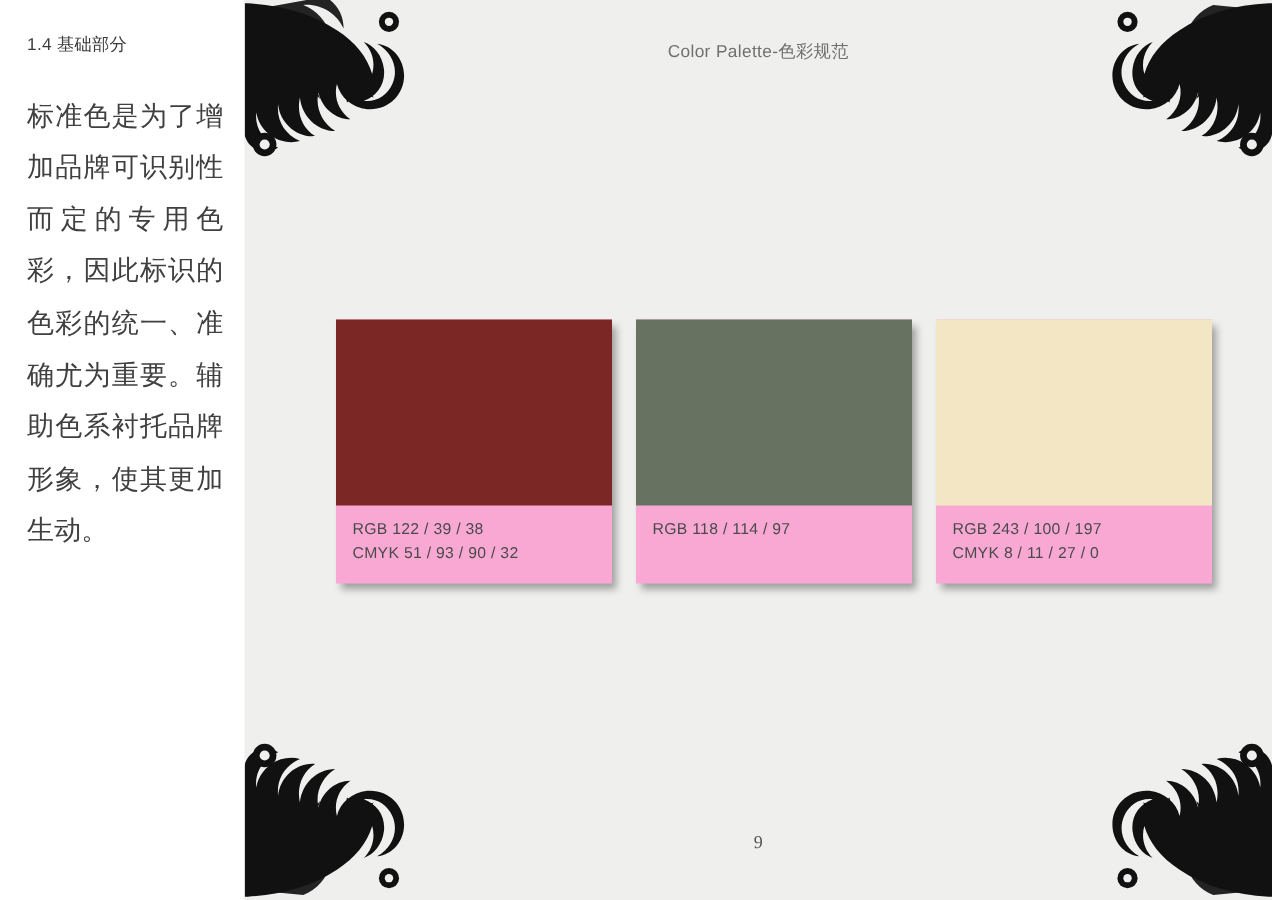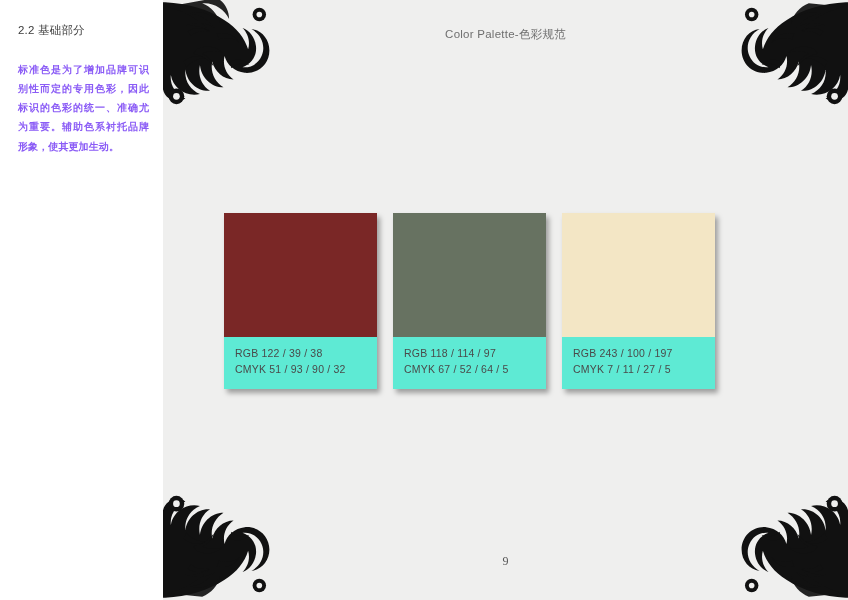--- a/index.html
+++ b/index.html
@@ -27,28 +27,27 @@
   }
   #sidebar-heading {
     font-size: 11.5px;
     color: #3b3b3b;
     letter-spacing: 0.2px;
     margin: 0 0 22px 0;
     font-weight: 400;
     line-height: 1.2;
   }
   #sidebar-body {
-    font-size: 10px;
-    color: #8b5cf6;
+    font-size: 18px;
+    color: #404040;
     line-height: 1.92;
     margin: 0;
     letter-spacing: 0.1px;
     text-align: justify;
     text-justify: inter-character;
-    font-weight: bold;
   }
 
   
   #page {
     position: absolute;
     left: 163px; top: 0;
     width: 685px;
     height: 600px;
     background: #efefee;
     overflow: hidden;
@@ -91,42 +90,42 @@
 
   
   #swatch-row {
     position: absolute;
     top: 213px;
     left: 61px;
     display: flex;
     gap: 16px;
   }
   .swatch-card {
-    width: 153px;
-    background: #5eead4;
+    width: 184px;
+    background: #f9a8d4;
     box-shadow: 3px 4px 5px rgba(0,0,0,0.34);
   }
   .swatch-color {
     width: 100%;
     height: 124px;
   }
   .swatch-caption {
     padding: 9px 11px 11px 11px;
     font-size: 10.5px;
     color: #4a4a4a;
     line-height: 1.52;
     letter-spacing: 0.2px;
   }
   .swatch-line { white-space: nowrap; }
 </style>
 </head>
 <body>
 
 <div id="sidebar" style="background: rgb(255, 255, 255);">
-  <div id="sidebar-heading">2.2 基础部分</div>
+  <div id="sidebar-heading">1.4 基础部分</div>
   <div id="sidebar-body">标准色是为了增加品牌可识别性而定的专用色彩，因此标识的色彩的统一、准确尤为重要。辅助色系衬托品牌形象，使其更加生动。</div>
 </div>
 
 <div id="page" style="background: rgb(239, 239, 238);">
 
   <div id="page-header">Color Palette-色彩规范</div>
 
   <div class="ornament" id="ornament-top-left">
     <svg viewBox="0 0 100 100" xmlns="http://www.w3.org/2000/svg">
       <g fill="#111111">
@@ -206,29 +205,28 @@
       <div class="swatch-caption">
         <div class="swatch-line">RGB 122 / 39 / 38</div>
         <div class="swatch-line">CMYK 51 / 93 / 90 / 32</div>
       </div>
     </div>
 
     <div class="swatch-card">
       <div class="swatch-color" style="background: rgb(103, 114, 97);"></div>
       <div class="swatch-caption">
         <div class="swatch-line">RGB 118 / 114 / 97</div>
-        <div class="swatch-line">CMYK 67 / 52 / 64 / 5</div>
       </div>
     </div>
 
     <div class="swatch-card">
       <div class="swatch-color" style="background: rgb(243, 230, 197);"></div>
       <div class="swatch-caption">
         <div class="swatch-line">RGB 243 / 100 / 197</div>
-        <div class="swatch-line">CMYK 7 / 11 / 27 / 5</div>
+        <div class="swatch-line">CMYK 8 / 11 / 27 / 0</div>
       </div>
     </div>
 
   </div>
 
   <div id="page-number">9</div>
 
 </div>
 
 </body></html>

